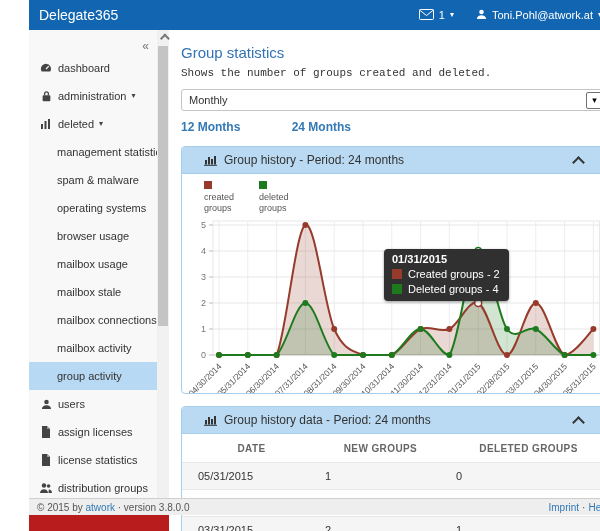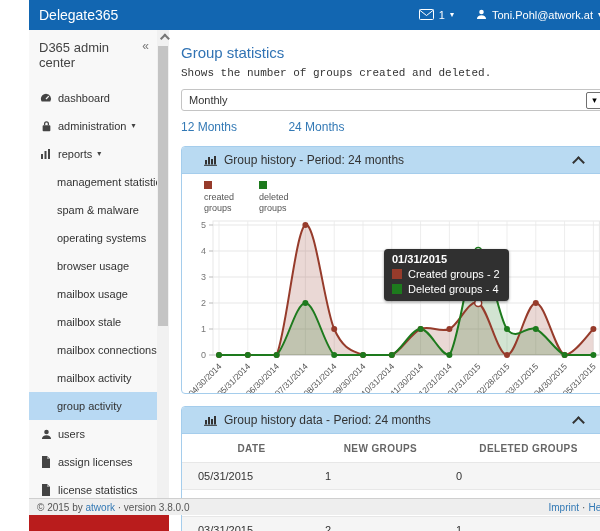--- a/index.html
+++ b/index.html
@@ -47,21 +47,21 @@
 
   
   .main { position:absolute; left:140px; top:30px; right:13px; bottom:0; background:#fff; padding:14px 10px 0 12px; overflow:hidden; }
   .page-title { font-size:15px; color:#3173b4; font-weight:normal; margin-bottom:6px; }
   .page-sub { font-size:11px; color:#333; margin-bottom:10px;font-family:Liberation Mono, monospace; }
   .selectbox { width:100%; height:22px; border:1px solid #c4c4c4; border-radius:3px; display:flex; align-items:center; background:#fff; cursor:pointer; }
   .selectbox .sel-text { flex:1; font-size:11px; color:#333; padding-left:7px; }
   .sel-arrow { width:17px; height:17px; margin-right:2px; border:1px solid #707070; border-radius:2px; background:#fff; display:flex; align-items:center; justify-content:center; }
   .sel-arrow::after { content:"\25BE"; font-size:9px; color:#000; line-height:1; }
   .links-row { margin:9px 0 12px 0; font-size:12px; }
-  .blue-link { color:#3379b5; text-decoration:none; cursor:pointer; font-weight:normal; }
+  .blue-link { color:#3379b5; text-decoration:none; cursor:pointer; font-weight:bold; }
   .blue-link.first { margin-right:48px; }
 
   
   .panel { border:1px solid #a5cdec; border-radius:4px; background:#fff; margin-bottom:12px; }
   .panel-head { background:#b9daf2; border-bottom:1px solid #a5cdec; border-radius:3px 3px 0 0; padding:6px 22px; font-size:12px; color:#333; display:flex; align-items:center; cursor:pointer; }
   .panel-head .picon { margin-right:7px; display:inline-flex; }
   .panel-chev { margin-left:auto; width:9px; height:9px; border-left:2px solid #333; border-bottom:2px solid #333; transform:rotate(135deg); margin-top:4px; cursor:pointer; }
 
   
   .legend { display:flex; gap:13px; margin:7px 0 0 22px; height:34px; }
@@ -117,21 +117,20 @@
         </span>
         <span>Toni.Pohl@atwork.at</span>
         <span class="caret white"></span>
       </div>
     </div>
   </div>
 
   <div class="sidebar">
     <div class="side-title">
       <span class="side-collapse"></span>
-      <span>D365 admin center</span>
     </div>
     <div class="nav">
       <div class="nav-item">
         <span class="nicon">
           <svg width="12" height="12" viewBox="0 0 14 14">
               <path d="M7 2a6 6 0 0 0-6 6c0 1.2.35 2.3 1 3.2h10A6 6 0 0 0 7 2z" fill="#444"></path>
               <line x1="7" y1="8.2" x2="10.2" y2="4.8" stroke="#f8f8f8" stroke-width="1.4"></line>
             </svg>
         </span>
         <span>dashboard</span>
@@ -147,21 +146,21 @@
         <span class="caret dark"></span>
       </div>
       <div class="nav-item">
         <span class="nicon">
           <svg width="12" height="12" viewBox="0 0 12 12">
               <rect x="1" y="6" width="2" height="5" fill="#444"></rect>
               <rect x="4.5" y="3" width="2" height="8" fill="#444"></rect>
               <rect x="8" y="1" width="2" height="10" fill="#444"></rect>
             </svg>
         </span>
-        <span>reports</span>
+        <span>deleted</span>
         <span class="caret dark"></span>
       </div>
       <div class="nav-item sub">
           <span>management statistics</span>
         </div>
       <div class="nav-item sub">
           <span>spam &amp; malware</span>
         </div>
       <div class="nav-item sub">
           <span>operating systems</span>

